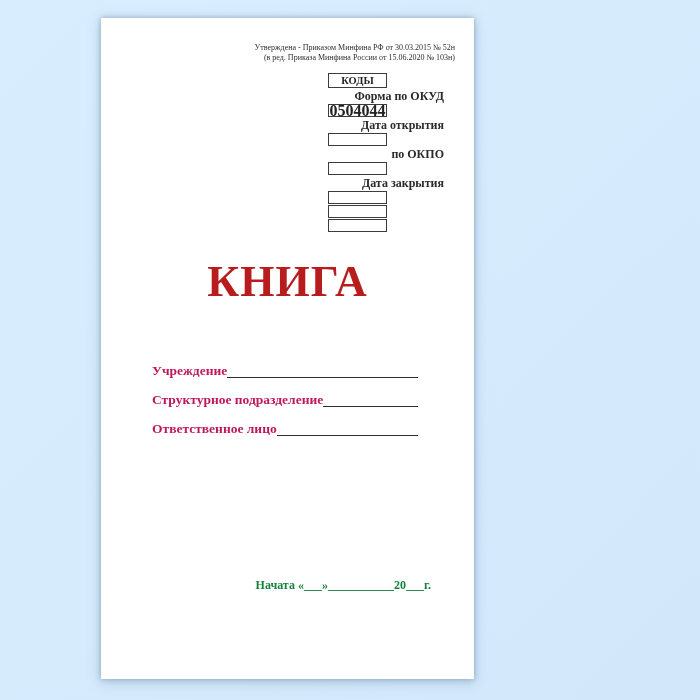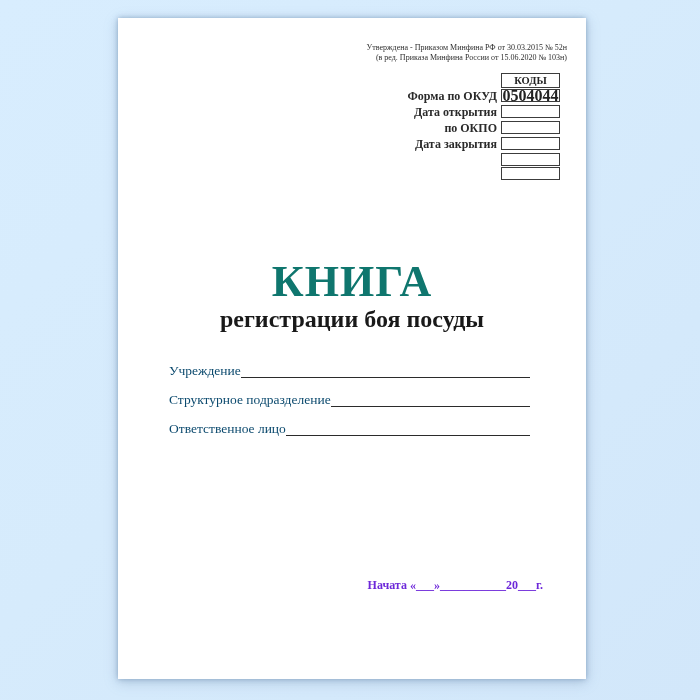--- a/index.html
+++ b/index.html
@@ -7,22 +7,22 @@
   body { font-family: "Liberation Serif", "DejaVu Serif", serif; }
 
   .stage {
     position: relative;
     width: 700px; height: 700px;
     background: linear-gradient(135deg, #d8edfe 0%, #d6ebfc 45%, #d2e7fa 100%);
   }
 
   .paper {
     position: absolute;
-    left: 118px; top: 18px;
-    width: 468px; height: 661px;
+    left: 101px; top: 18px;
+    width: 373px; height: 661px;
     background: #ffffff;
     box-shadow: 0 0 5px rgba(110,140,175,0.65), 0 3px 12px rgba(115,145,180,0.40);
     color: #1d1d1d;
   }
 
   
   .approval {
     position: absolute;
     top: 25px; right: 19px;
     text-align: right;
@@ -30,21 +30,21 @@
     line-height: 10px;
     color: #2e2e2e;
     white-space: nowrap;
   }
 
   
   .codes-area {
     position: absolute;
     top: 55px; right: 26px;
   }
-  .codes-row { display: flex; align-items: stretch; margin-bottom: 1px; }
+  .codes-row { display: flex; align-items: stretch; margin-bottom: 1px; flex-direction: column; }
   .codes-label {
     width: 120px;
     font-size: 12px;
     font-weight: bold;
     color: #2a2a2a;
     display: flex;
     align-items: center;
     justify-content: flex-end;
     padding-right: 4px;
     white-space: nowrap;
@@ -65,21 +65,21 @@
   .title-block {
     position: absolute;
     top: 242px; left: 0; right: 0;
     text-align: center;
   }
   .title-main {
     font-size: 44px;
     line-height: 44px;
     font-weight: bold;
     letter-spacing: 1px;
-    color: #0f766e;
+    color: #b91c1c;
   }
   .title-sub {
     margin-top: 2px;
     font-size: 24px;
     line-height: 26px;
     font-weight: bold;
     color: #191919;
   }
 
   
@@ -88,43 +88,43 @@
     top: 344px; left: 51px; right: 56px;
   }
   .field-row {
     display: flex;
     align-items: stretch;
     height: 18px;
     margin-bottom: 11px;
   }
   .field-label {
     font-size: 13.5px;
-    font-weight: normal;
+    font-weight: bold;
     line-height: 18px;
     white-space: nowrap;
-    color: #0c4a6e;
+    color: #be185d;
   }
   .fill-line {
     flex: 1;
     border-bottom: 1.2px solid #2b2b2b;
     margin-bottom: 2px;
   }
 
   
   .dates {
     position: absolute;
     top: 560px; right: 43px;
     text-align: right;
   }
   .date-line {
     font-size: 12px;
     line-height: 15px;
     font-weight: bold;
     white-space: pre;
-    color: #6d28d9;
+    color: #15803d;
     margin-bottom: 8px;
   }
 </style>
 </head>
 <body>
 
 <div class="stage">
   <div class="paper">
 
     <div class="approval">
@@ -158,21 +158,20 @@
         <div class="codes-cell"></div>
       </div>
       <div class="codes-row">
         <div class="codes-label"></div>
         <div class="codes-cell"></div>
       </div>
     </div>
 
     <div class="title-block">
       <div class="title-main">КНИГА</div>
-      <div class="title-sub">регистрации боя посуды</div>
     </div>
 
     <div class="fields">
       <div class="field-row">
         <span class="field-label">Учреждение</span>
         <span class="fill-line"></span>
       </div>
       <div class="field-row">
         <span class="field-label">Структурное подразделение</span>
         <span class="fill-line"></span>

